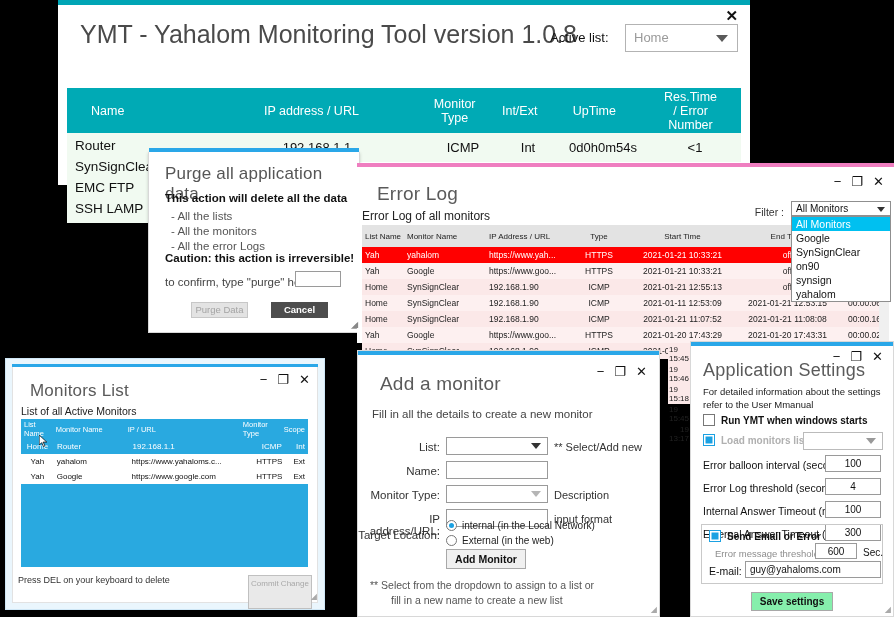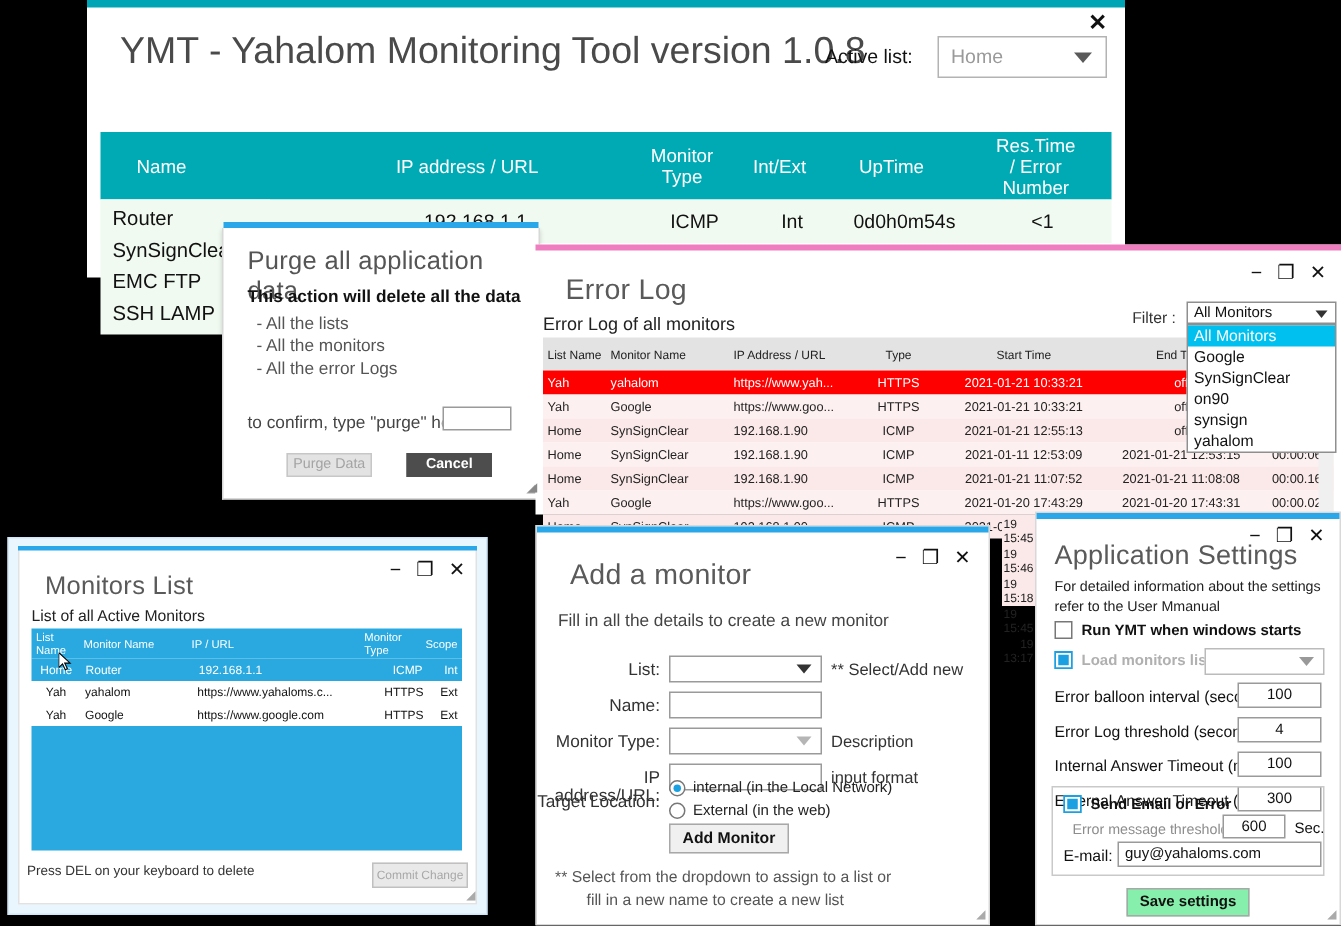--- a/index.html
+++ b/index.html
@@ -111,21 +111,21 @@
   #mon-head { display:flex; background:#29a9e0; color:#fff; height:20px; font-size:7.5px; }
   #mon-head div { display:flex; align-items:center; padding:0 3px; }
   .mrw { display:flex; height:15px; font-size:8px; color:#111; background:#fff; }
   .mrw.first { background:#29a9e0; color:#fff; }
   .mrw div { display:flex; align-items:center; padding:0 3px; }
   .mc1{width:34px;justify-content:center;} .mc2{width:78px;}
   .mc3{width:125px;} .mc4{width:44px;justify-content:center;} .mc5{flex:1;}
   #mon-blank { position:absolute; left:15px; top:125px; right:16px; height:83px; background:#29a9e0; }
   #mon-note1 { position:absolute; left:12px; top:216px; font-size:9px; color:#333; }
   #mon-note2 { position:absolute; left:12px; top:229px; font-size:9px; color:#333; }
-  #commit-btn { position:absolute; right:12px; top:216px; width:64px; height:17px;
+  #commit-btn { position:absolute; right:12px; top:216px; width:64px; height:34px;
                 background:#e9e9e9; border:1px solid #c0c0c0; color:#a8a8a8;
                 font-size:8px; text-align:center; line-height:15px; }
   #mon-cursor { position:absolute; left:33px; top:76px; width:9px; height:13px; }
 
   
   #addwin { left:357px; top:350px; width:303px; height:267px; border:1px solid #d8d8d8; }
   #addwin .topbar { background:#2aa7e8; height:4px; }
   #add-btns { right:12px; top:14px; }
   #add-title { position:absolute; left:22px; top:22px; font-size:19px; color:#5a5a5a; }
   #add-sub { position:absolute; left:14px; top:57px; font-size:11.5px; color:#444; }
@@ -217,20 +217,21 @@
     </div>
   </div>
 
   <div class="win" id="purgewin">
     <div class="topbar"></div>
     <div id="purge-title" class="wtitle">Purge all application data</div>
     <div id="purge-b1">This action will delete all the data</div>
     <div class="purge-li" style="top:58px">- All the lists</div>
     <div class="purge-li" style="top:73px">- All the monitors</div>
     <div class="purge-li" style="top:88px">- All the error Logs</div>
+    <div id="purge-caution">Caution: this action is irreversible!</div>
     <div id="purge-conf">to confirm, type "purge" here:</div>
     <div id="purge-input"></div>
     <div id="purge-btn">Purge Data</div>
     <div id="cancel-btn">Cancel</div>
     <div class="grip">◢</div>
   </div>
 
   <div class="win" id="errwin">
     <div class="topbar"></div>
     <div class="winbtns" id="err-btns">

